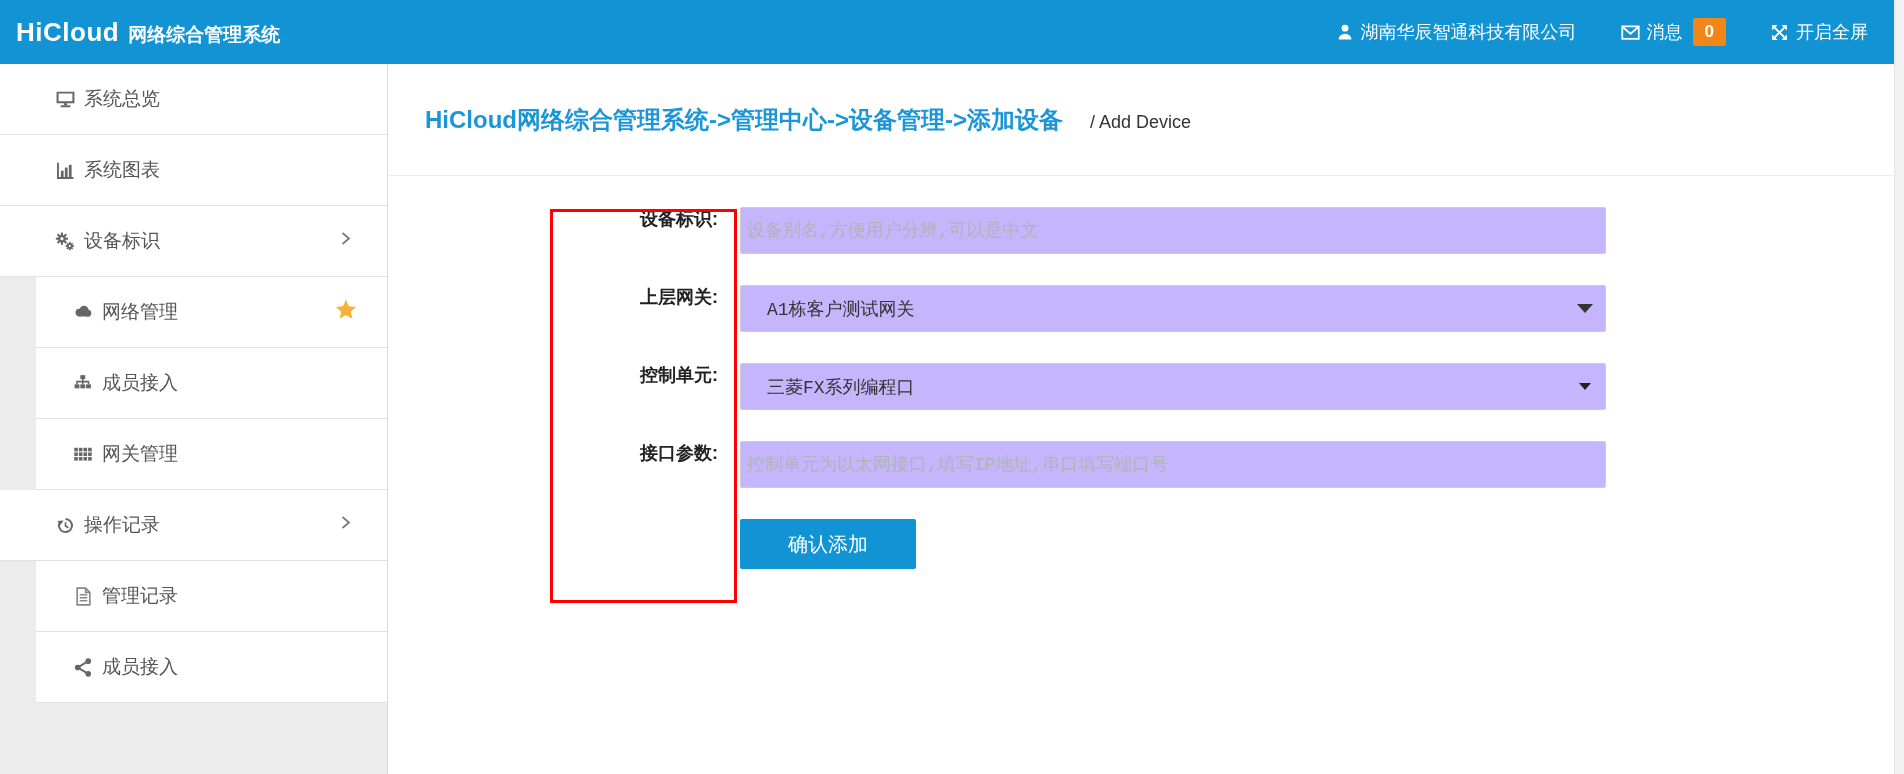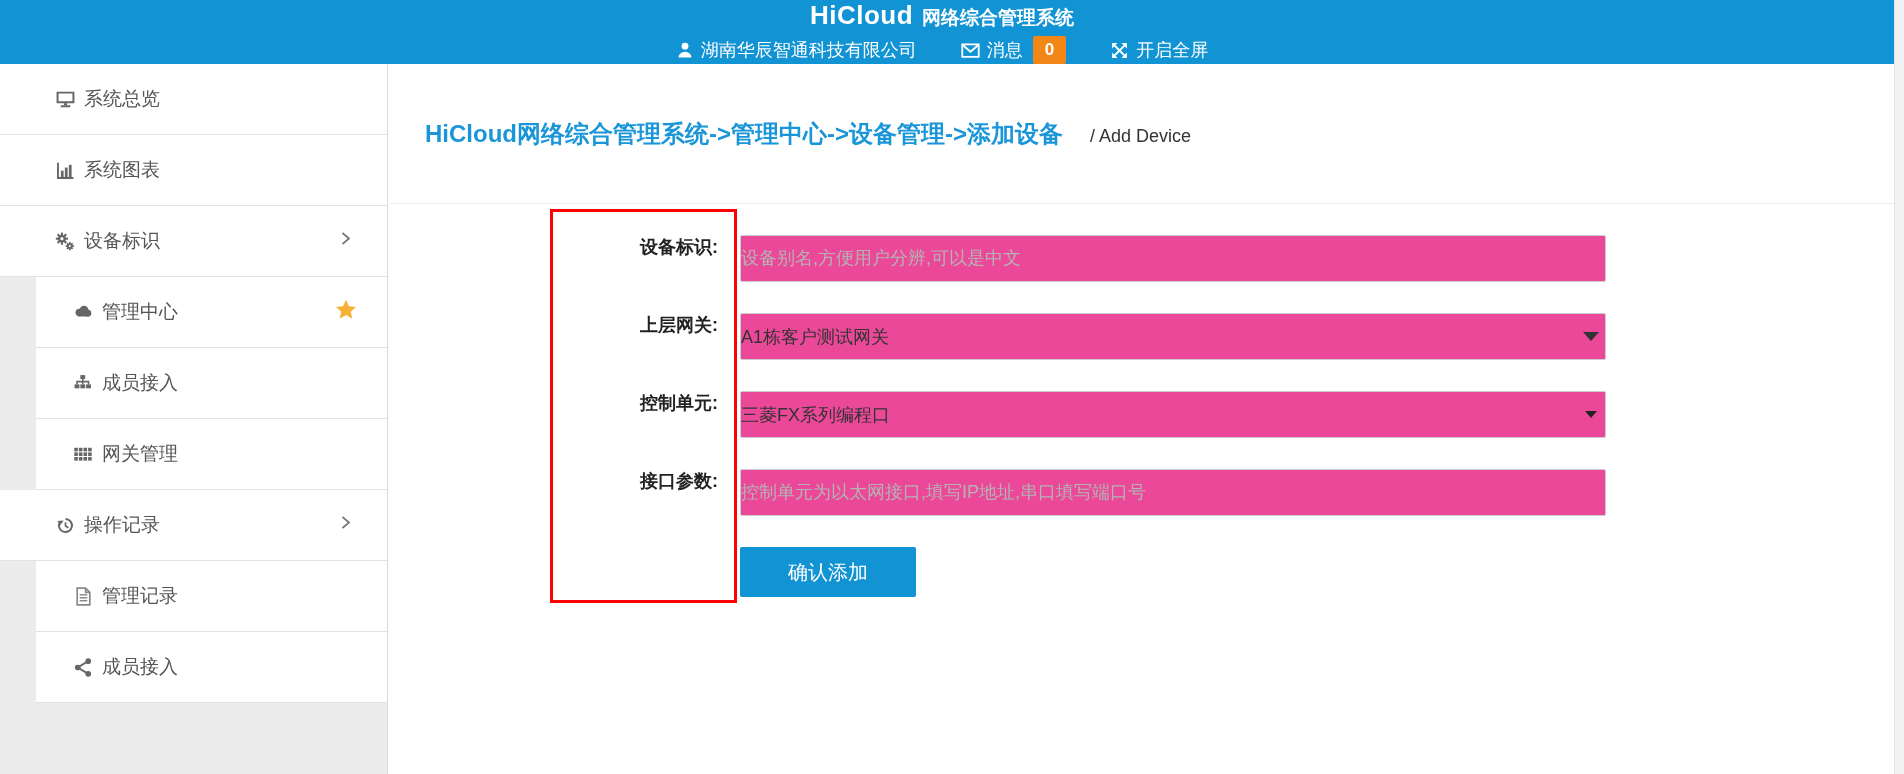--- a/index.html
+++ b/index.html
@@ -2,21 +2,21 @@
 <html><head>
 <meta charset="utf-8">
 <style>
   * { margin:0; padding:0; box-sizing:border-box; }
   html,body { width:1904px; height:774px; overflow:hidden; background:#fff;
     font-family:"Liberation Sans","DejaVu Sans",sans-serif; }
 
   
   .topbar { position:absolute; left:0; top:0; width:1894px; height:64px;
     background:#1193d4; display:flex; align-items:center; justify-content:space-between;
-    padding:0 26px 0 16px;flex-direction:column; }
+    padding:0 26px 0 16px; }
   .brand { display:flex; align-items:baseline; color:#fff; cursor:default; }
   .brand-name { font-size:26px; font-weight:bold; letter-spacing:0.5px; }
   .brand-suffix { font-size:19px; font-weight:bold; margin-left:9px; }
   .topbar-right { display:flex; align-items:center; gap:44px; }
   .top-item { display:flex; align-items:center; color:#fff; font-size:18px; cursor:pointer; }
   .top-item svg { margin-right:7px; }
   .badge { display:inline-block; margin-left:10px; background:#f28718; color:#fff;
     font-size:17px; font-weight:bold; padding:4px 12px; border-radius:2px; }
 
   
@@ -30,35 +30,35 @@
     border-bottom:1px solid #e2e2e2; color:#555; font-size:19px; cursor:pointer; position:relative; }
   .side-item.lvl0 { padding-left:54px; }
   .side-item.lvl1 { margin-left:36px; padding-left:36px; }
   .side-item .icn { display:inline-flex; width:22px; height:22px; align-items:center;
     justify-content:center; margin-right:8px; flex:0 0 auto; }
   .side-item .chev { position:absolute; right:34px; top:50%; transform:translateY(-50%); }
   .side-item .star { position:absolute; right:30px; top:50%; transform:translateY(-50%); }
 
   
   .content { position:absolute; left:389px; top:64px; width:1505px; height:710px; background:#fff; }
-  .crumbbar { height:140px; display:flex; align-items:center; padding-left:36px;
+  .crumbbar { height:112px; display:flex; align-items:center; padding-left:36px;
     border-bottom:1px solid #ececec; }
   .crumb-path { color:#1a96d8; font-size:24px; font-weight:bold; }
   .crumb-suffix { color:#333; font-size:18px; margin-left:27px; padding-top:6px; }
 
   .form { padding-top:31px; }
   .frow { display:flex; align-items:flex-start; margin-bottom:31px; }
   .flabel { width:351px; text-align:right; padding-right:22px; font-size:18px;
     font-weight:bold; color:#222; }
-  .fctl { width:866px; height:47px; border:1px solid #ccc; background:#ec4899;
-    font-size:18px; padding:0 0; color:#333; border-radius:2px; outline:none;
-    font-family:Liberation Sans, sans-serif; }
+  .fctl { width:866px; height:47px; border:1px solid #ccc; background:#c4b5fd;
+    font-size:18px; padding:0 6px; color:#333; border-radius:2px; outline:none;
+    font-family:Liberation Mono, monospace; }
   .fctl::placeholder { color:#b3b3b3; opacity:1; }
   .fselect { display:flex; align-items:center; position:relative; cursor:pointer; }
-  .fselect .val { flex:1; }
+  .fselect .val { flex:1;margin-left:20px; }
   .caret-big { width:0; height:0; border-left:8px solid transparent;
     border-right:8px solid transparent; border-top:9px solid #333; margin-right:6px; }
   .caret-small { width:0; height:0; border-left:6px solid transparent;
     border-right:6px solid transparent; border-top:7px solid #222; margin-right:8px; }
 
   .submit-row { display:flex; }
   .submit-btn { margin-left:351px; width:176px; height:50px; background:#1193d4;
     color:#fff; font-size:20px; border:none; border-radius:2px; cursor:pointer;
     font-family:"Liberation Sans","DejaVu Sans",sans-serif; }
 
@@ -156,21 +156,21 @@
 
   <div class="side-item lvl1">
     <span class="icn">
       <svg width="21" height="21" viewBox="0 0 20 20">
         <circle cx="6" cy="10" r="3.6" fill="#666"></circle>
         <circle cx="10.5" cy="7.8" r="4.3" fill="#666"></circle>
         <circle cx="14.2" cy="10.6" r="3.2" fill="#666"></circle>
         <rect x="4.8" y="9.6" width="10.2" height="4.2" fill="#666"></rect>
       </svg>
     </span>
-    <span class="lbl">管理中心</span>
+    <span class="lbl">网络管理</span>
     <span class="star">
       <svg width="22" height="22" viewBox="0 0 18 18">
         <polygon points="9,1 11.4,6.3 17.2,6.9 12.9,10.8 14.2,16.5 9,13.5 3.8,16.5 5.1,10.8 0.8,6.9 6.6,6.3" fill="#f8b137"></polygon>
       </svg>
     </span>
   </div>
 
   <div class="side-item lvl1">
     <span class="icn">
       <svg width="21" height="21" viewBox="0 0 20 20">

